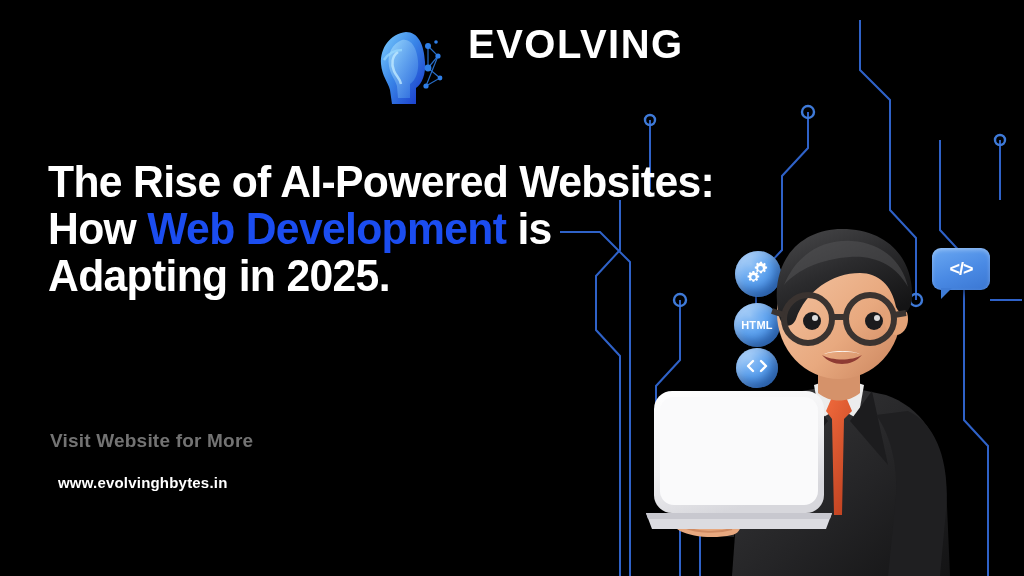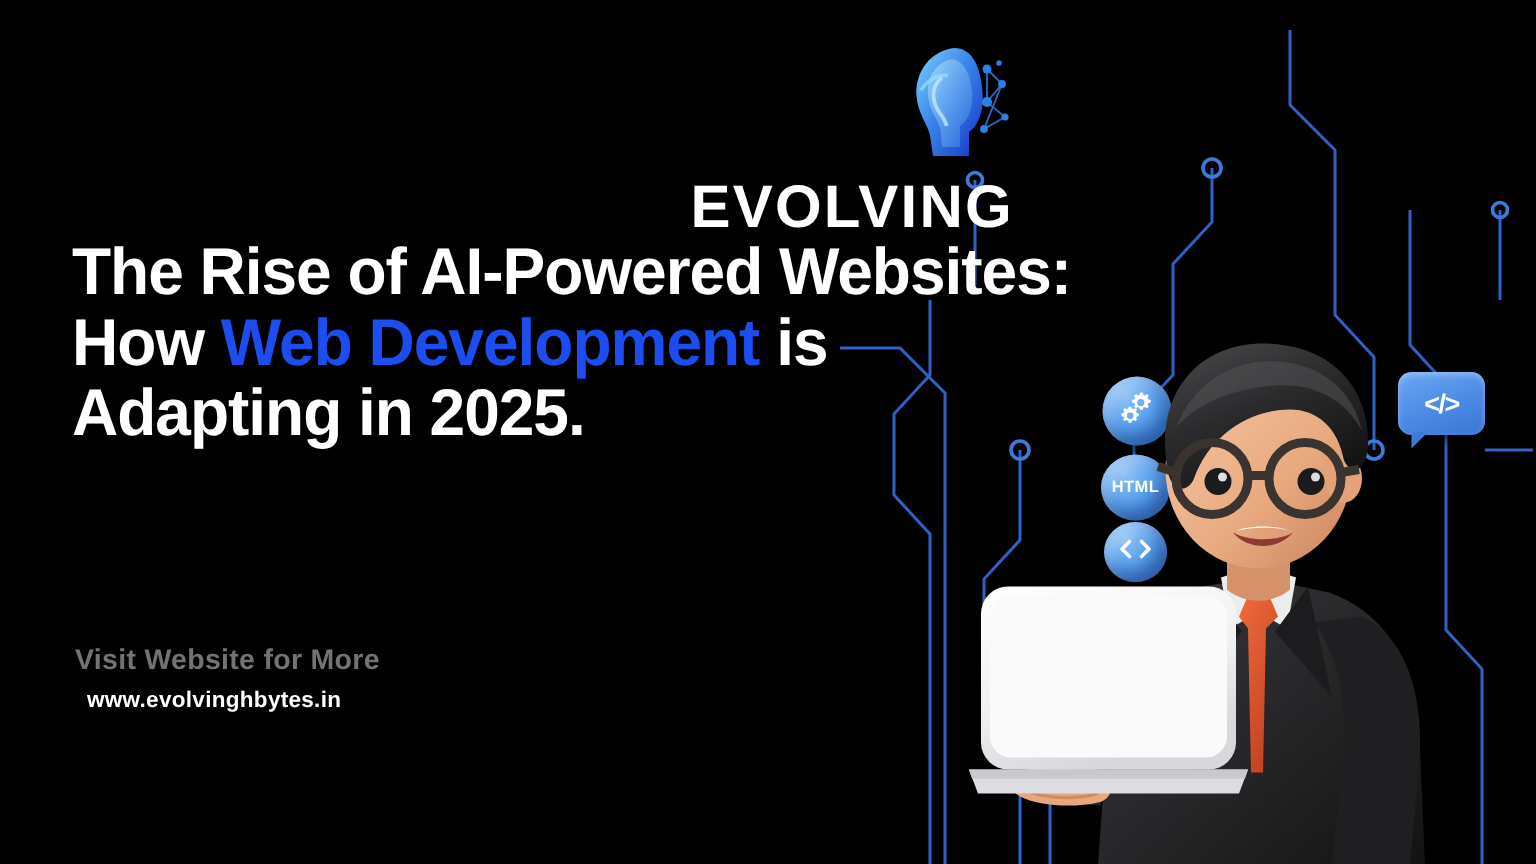--- a/index.html
+++ b/index.html
@@ -5,36 +5,36 @@
   html,body{margin:0;padding:0;background:#000;}
   body{width:1024px;height:576px;overflow:hidden;font-family:"Liberation Sans",sans-serif;}
 
   .stage{position:relative;width:1024px;height:576px;background:#000000;overflow:hidden;}
 
   
   .circuit{position:absolute;left:560px;top:0;width:464px;height:576px;}
   .circuit svg{display:block;}
 
   
-  .logo-wrap{position:absolute;left:376px;top:26px;width:300px;height:86px;display:flex;align-items:flex-end;gap:12px;flex-direction:column;}
+  .logo-wrap{position:absolute;left:376px;top:26px;width:300px;height:86px;display:flex;align-items:flex-start;gap:22px;}
   .logo-mark{width:70px;height:82px;flex:0 0 auto;}
   .logo-text{display:flex;flex-direction:column;line-height:0.92;}
   .logo-evolving{font-size:40px;font-weight:bold;color:#ffffff;letter-spacing:1.5px;font-family:"Liberation Sans",sans-serif;}
   .logo-bytes{font-size:38px;font-weight:bold;color:#1b4df0;letter-spacing:1.5px;font-family:"Liberation Sans",sans-serif;}
 
   
   .headline{position:absolute;left:48px;top:158px;width:660px;}
   .hl-line{font-size:44px;font-weight:bold;color:#ffffff;line-height:1.07;letter-spacing:-0.7px;
            font-family:"Liberation Sans",sans-serif;white-space:nowrap;transform:scaleX(0.97);transform-origin:left center;}
   .hl-blue{color:#1b4df0;}
 
   
   .cta{position:absolute;left:50px;top:430px;}
   .cta-title{font-size:19px;font-weight:bold;color:#737373;letter-spacing:0.2px;font-family:"Liberation Sans",sans-serif;}
-  .cta-url{font-size:15px;font-weight:bold;color:#ffffff;margin-top:6px;margin-left:8px;letter-spacing:0.2px;font-family:"Liberation Sans",sans-serif;}
+  .cta-url{font-size:15px;font-weight:bold;color:#ffffff;margin-top:22px;margin-left:8px;letter-spacing:0.2px;font-family:"Liberation Sans",sans-serif;}
 
   
   .badge{position:absolute;border-radius:50%;display:flex;align-items:center;justify-content:center;
          background:radial-gradient(circle at 34% 28%, #8fc0f5 0%, #5da2ef 42%, #3f86e0 72%, #2f6fc6 100%);
          box-shadow:inset -5px -6px 10px rgba(20,50,100,.45), inset 4px 5px 9px rgba(255,255,255,.35), 0 3px 7px rgba(0,0,0,.55);}
   .badge-gear{left:735px;top:251px;width:46px;height:46px;}
   .badge-html{left:734px;top:303px;width:46px;height:44px;}
   .badge-code{left:736px;top:348px;width:42px;height:40px;}
   .badge-label{font-size:11px;font-weight:bold;color:#ffffff;letter-spacing:0.3px;font-family:"Liberation Sans",sans-serif;text-align:center;}
 

